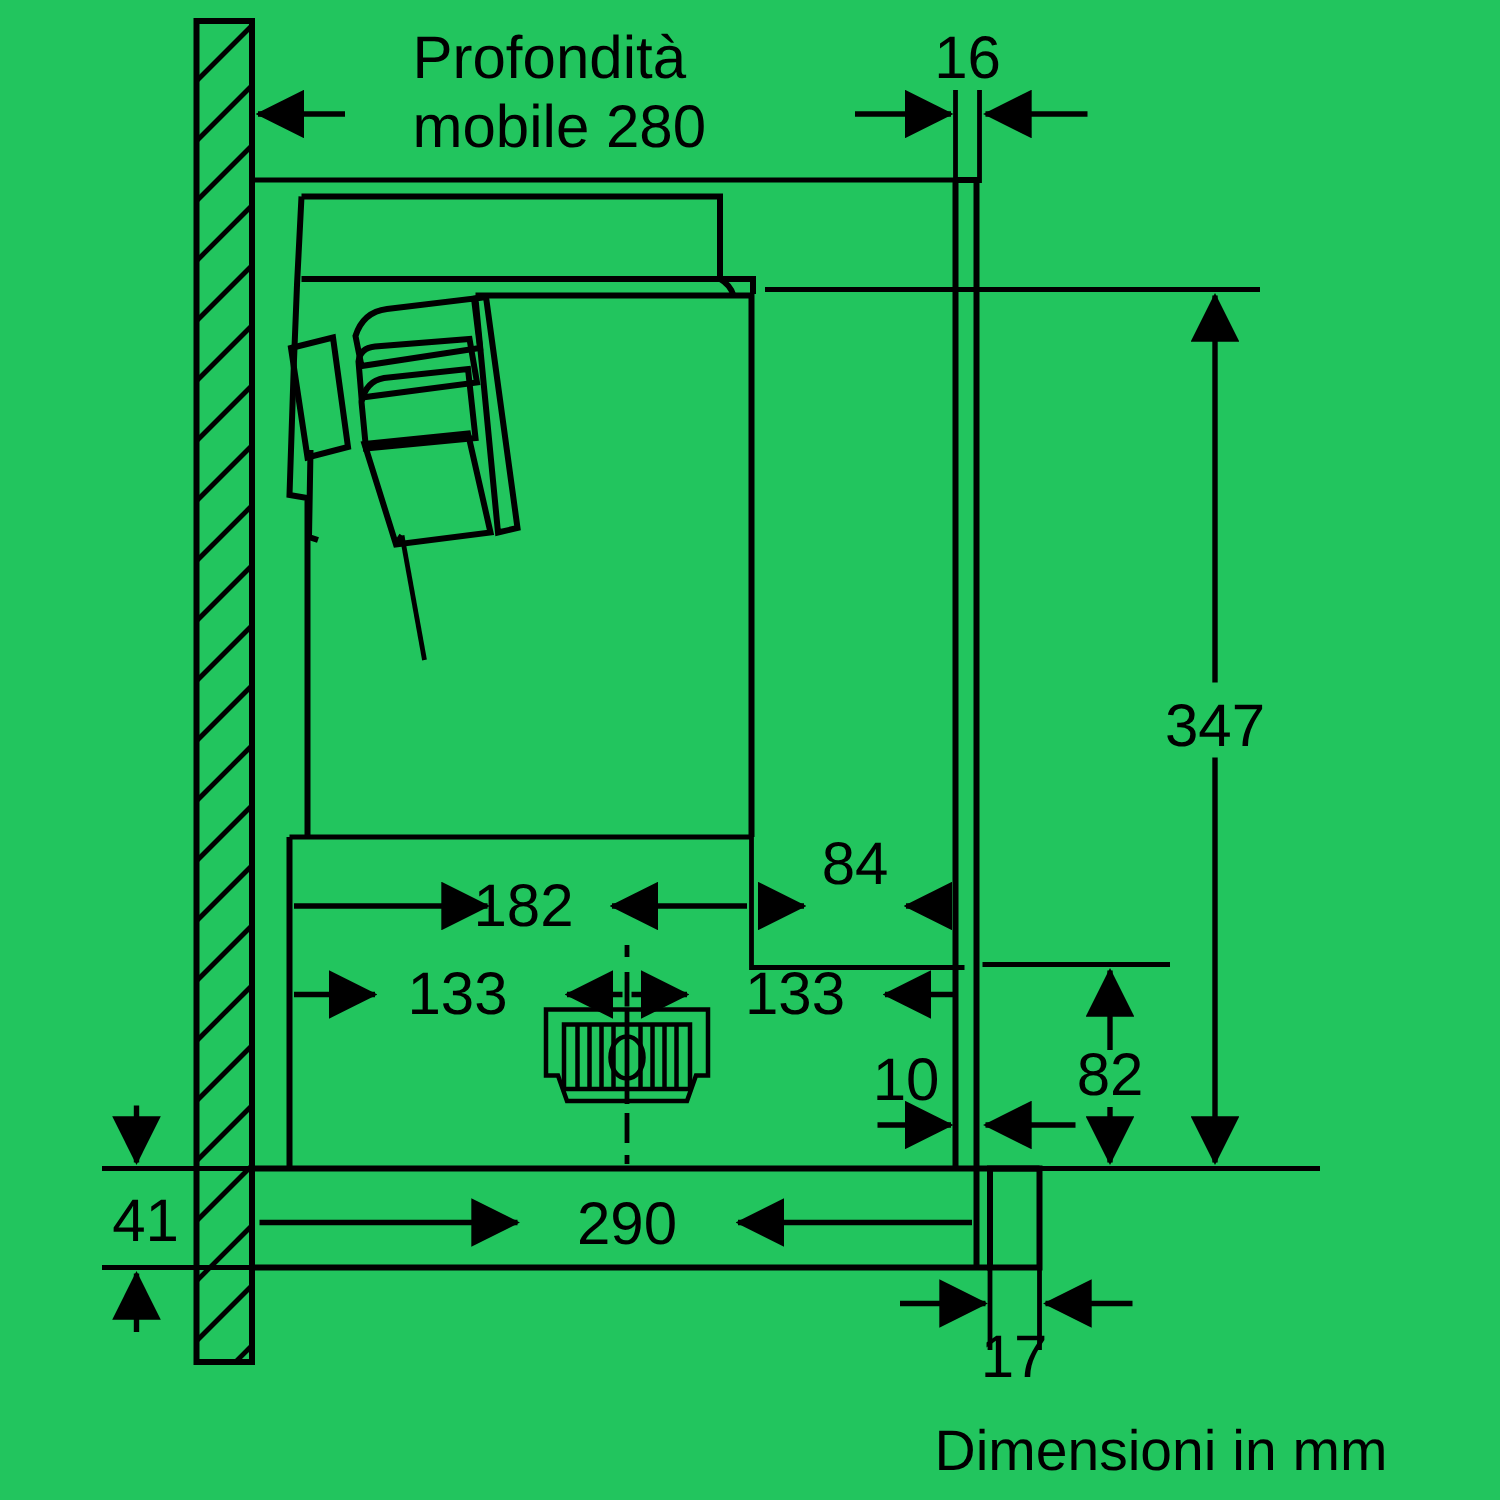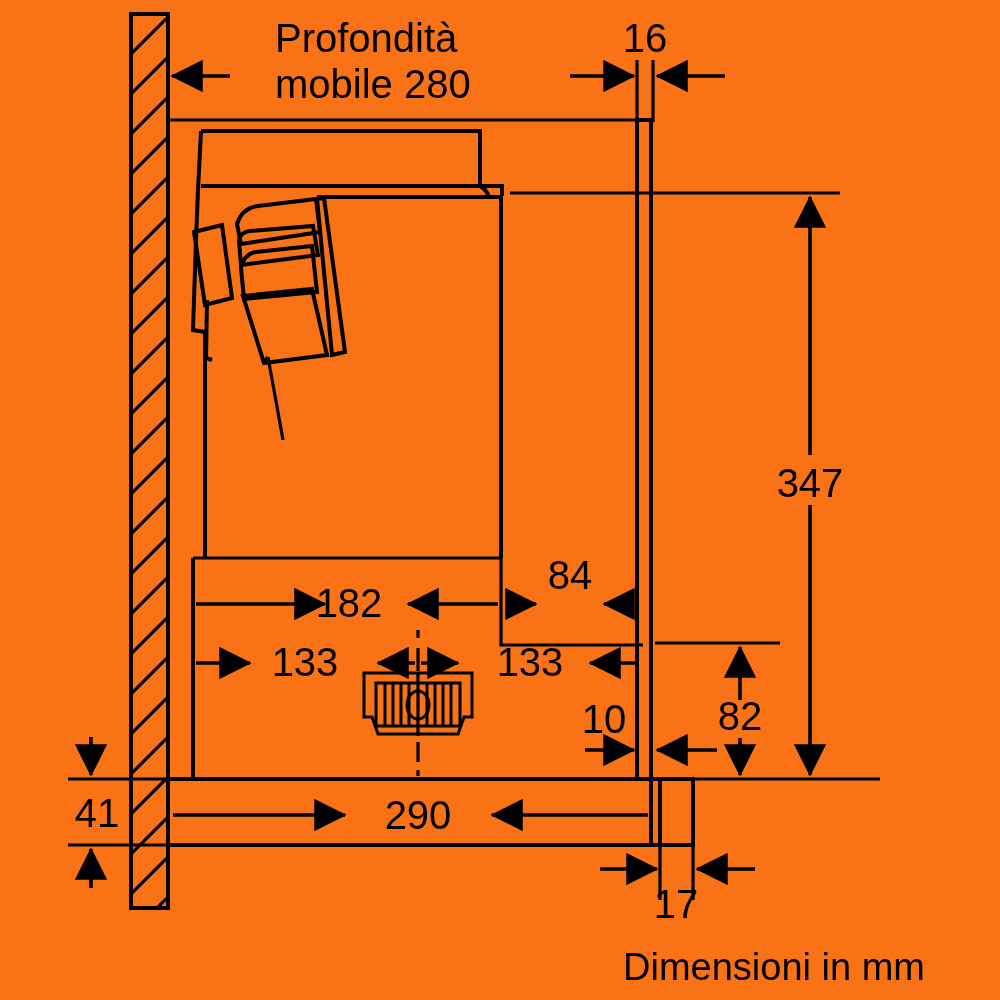--- a/index.html
+++ b/index.html
@@ -11,21 +11,21 @@
   body {
     width: 1000px;
     height: 1000px;
     overflow: hidden;
     font-family: "Liberation Sans", sans-serif;
   }
   #drawing-root {
     position: relative;
     width: 1000px;
     height: 1000px;
-    background: #f97316;
+    background: #22c55e;
   }
   svg.sheet {
     display: block;
     width: 1000px;
     height: 1000px;
   }
   text {
     font-family: "Liberation Sans", sans-serif;
     fill: #000000;
     stroke: none;

